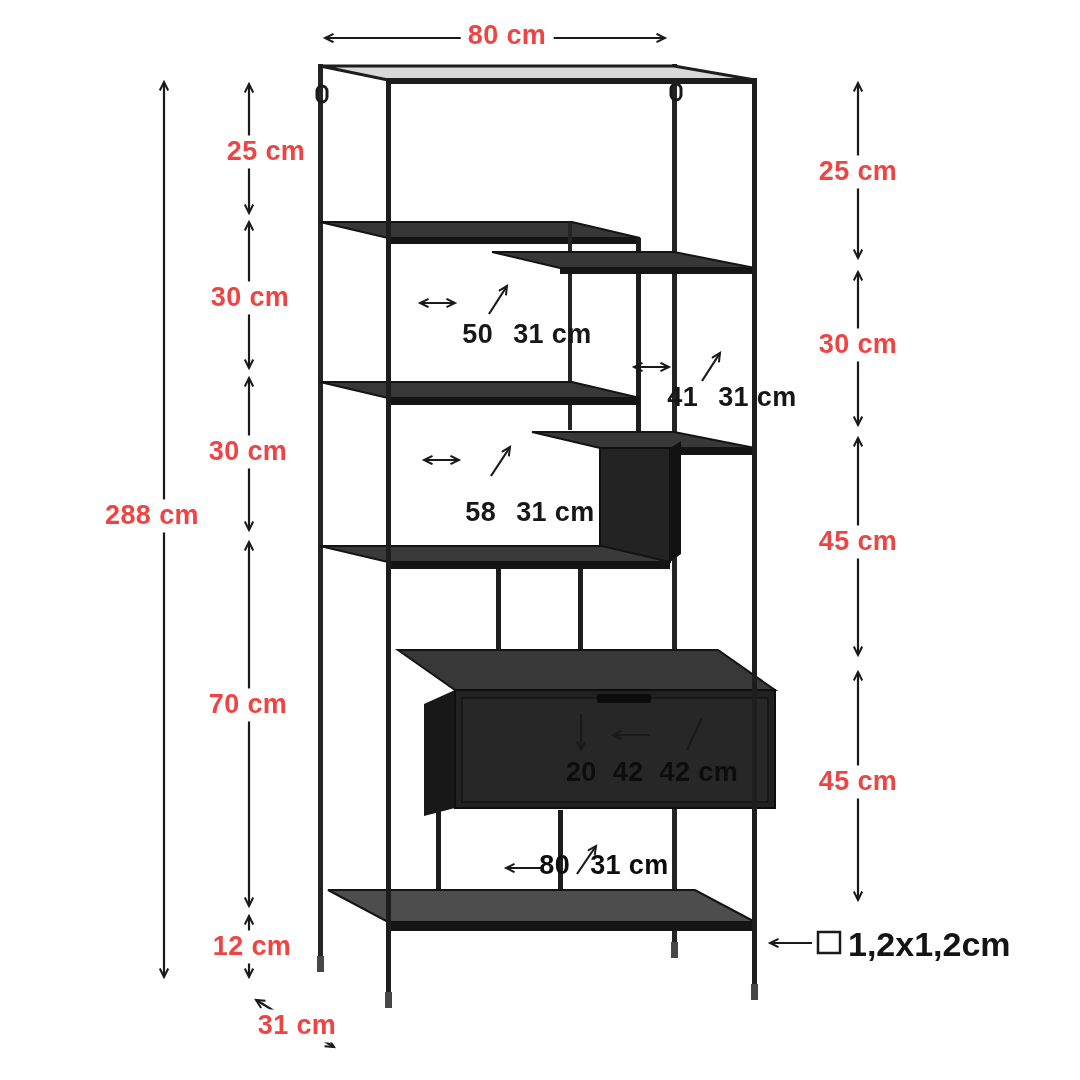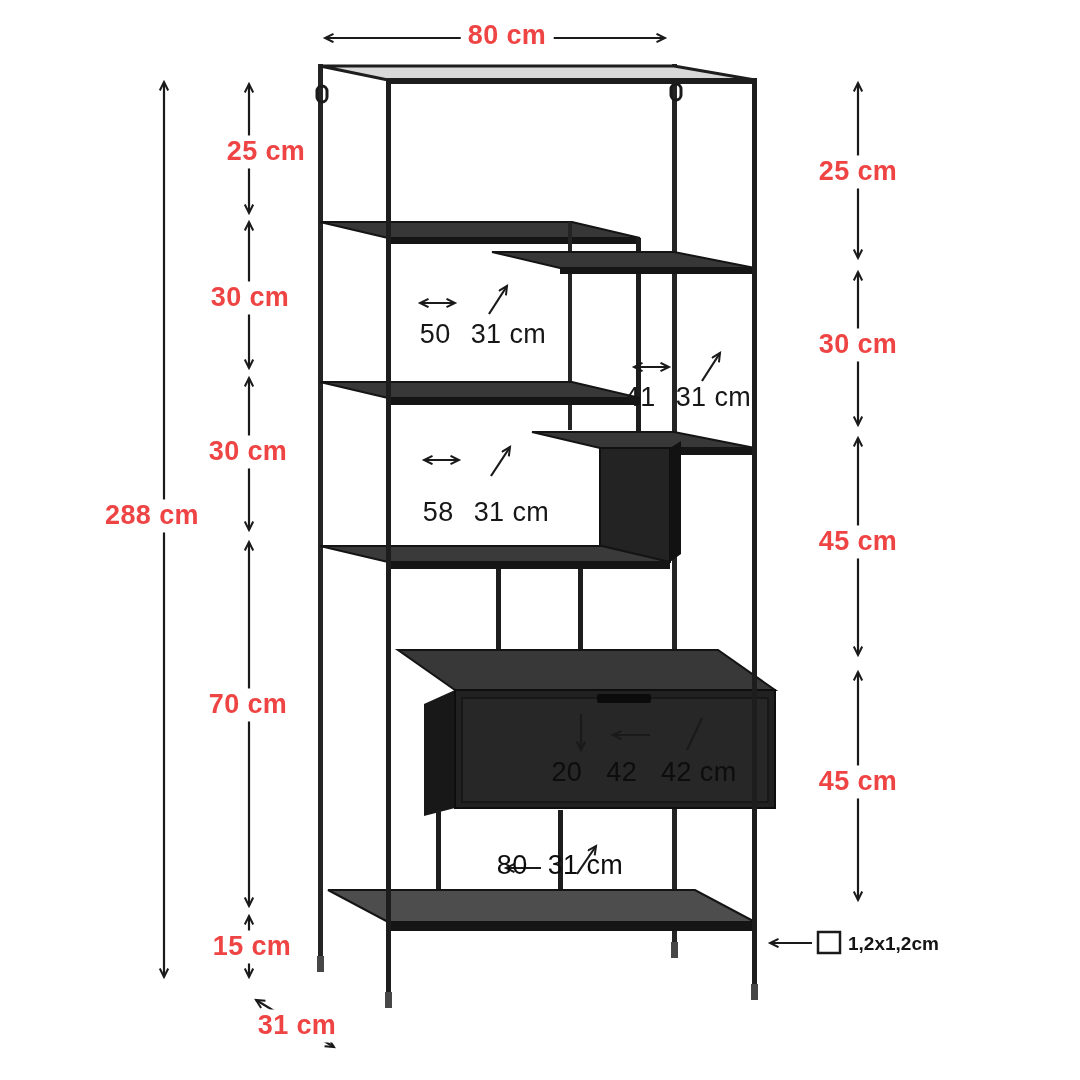--- a/index.html
+++ b/index.html
@@ -3,23 +3,23 @@
 <meta charset="utf-8">
 <style>
   html,body{margin:0;padding:0;background:#ffffff;}
   #stage{position:relative;width:1080px;height:1080px;background:#ffffff;overflow:hidden;
          font-family:"Liberation Sans", sans-serif;}
   #art{position:absolute;left:0;top:0;}
   .dim{position:absolute;transform:translate(-50%,-50%);white-space:nowrap;
        font-size:27px;font-weight:600;letter-spacing:.4px;color:#ef4444;
        background:#ffffff;padding:1px 7px;line-height:1.15;}
   .pair{position:absolute;transform:translate(-50%,-50%);display:flex;gap:20px;
-        font-size:27px;font-weight:400;letter-spacing:.4px;color:#171717;white-space:nowrap;}
+        font-size:27px;font-weight:700;letter-spacing:.4px;color:#171717;white-space:nowrap;margin-left:44px;}
   .pair.on-dark{color:#0d0d0d;}
-  .tube{position:absolute;transform:translate(0,-50%);font-size:19px;font-weight:600;
+  .tube{position:absolute;transform:translate(0,-50%);font-size:34px;font-weight:600;
         color:#141414;white-space:nowrap;}
 </style>
 </head>
 <body>
 
 <div id="stage">
 
 <svg id="art" width="1080" height="1080" viewBox="0 0 1080 1080">
   <defs>
     <marker id="ah" markerWidth="14" markerHeight="12" refX="9.5" refY="5" orient="auto-start-reverse" markerUnits="userSpaceOnUse">
@@ -135,21 +135,21 @@
     <line x1="577" y1="874" x2="596" y2="846" marker-end="url(#ah)"></line>
   </g>
 </svg>
 
 <div class="dim" style="left:507px;top:36px">80 cm</div>
 
 <div class="dim" style="left:266px;top:152px">25 cm</div>
 <div class="dim" style="left:250px;top:298px">30 cm</div>
 <div class="dim" style="left:248px;top:452px">30 cm</div>
 <div class="dim" style="left:248px;top:705px">70 cm</div>
-<div class="dim" style="left:252px;top:947px">15 cm</div>
+<div class="dim" style="left:252px;top:947px">12 cm</div>
 
 <div class="dim" style="left:152px;top:516px">288 cm</div>
 
 <div class="dim" style="left:858px;top:172px">25 cm</div>
 <div class="dim" style="left:858px;top:345px">30 cm</div>
 <div class="dim" style="left:858px;top:542px">45 cm</div>
 <div class="dim" style="left:858px;top:782px">45 cm</div>
 
 <div class="dim" style="left:297px;top:1026px">31 cm</div>
 
@@ -163,21 +163,21 @@
 <div class="pair" style="left:688px;top:397px">
   <span>41</span>
   <span>31 cm</span>
 </div>
 
 <div class="pair" style="left:486px;top:512px">
   <span>58</span>
   <span>31 cm</span>
 </div>
 
-<div class="pair on-dark" style="left:644px;top:772px;gap:24px">
+<div class="pair on-dark" style="left:608px;top:772px;gap:16px">
   <span>20</span>
   <span>42</span>
   <span>42 cm</span>
 </div>
 
 <div class="pair on-dark" style="left:560px;top:865px">
   <span>80</span>
   <span>31 cm</span>
 </div>
 

